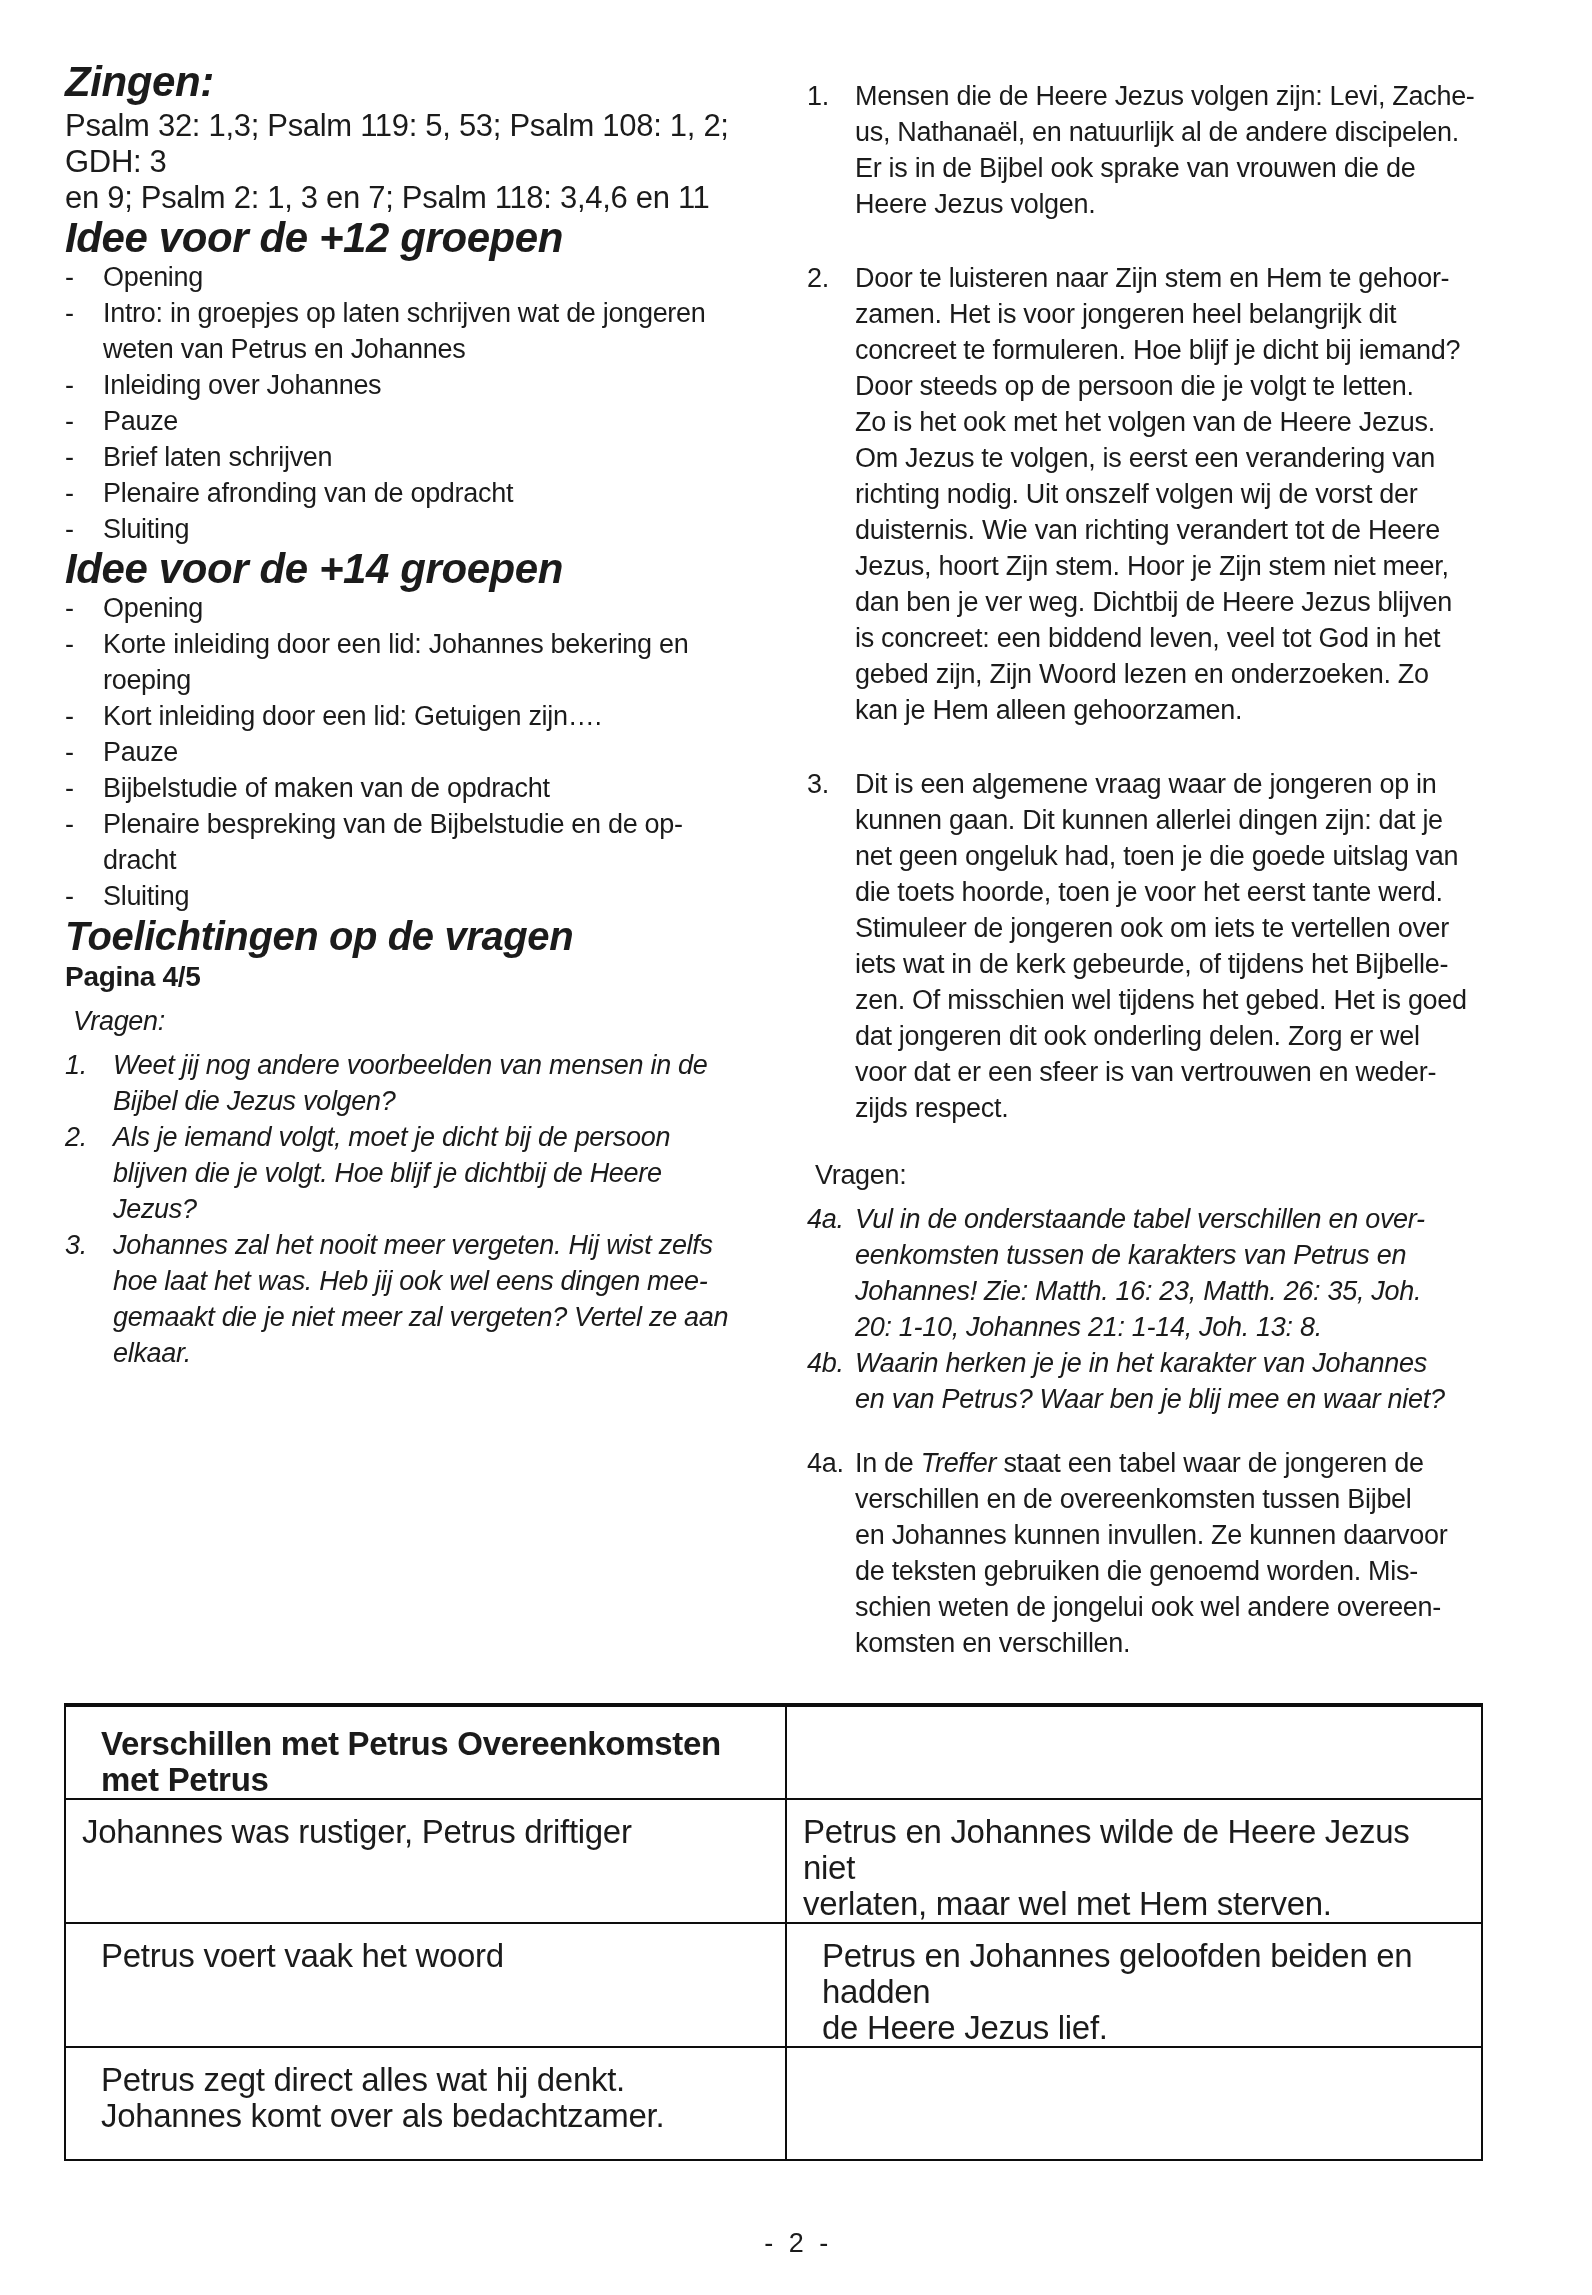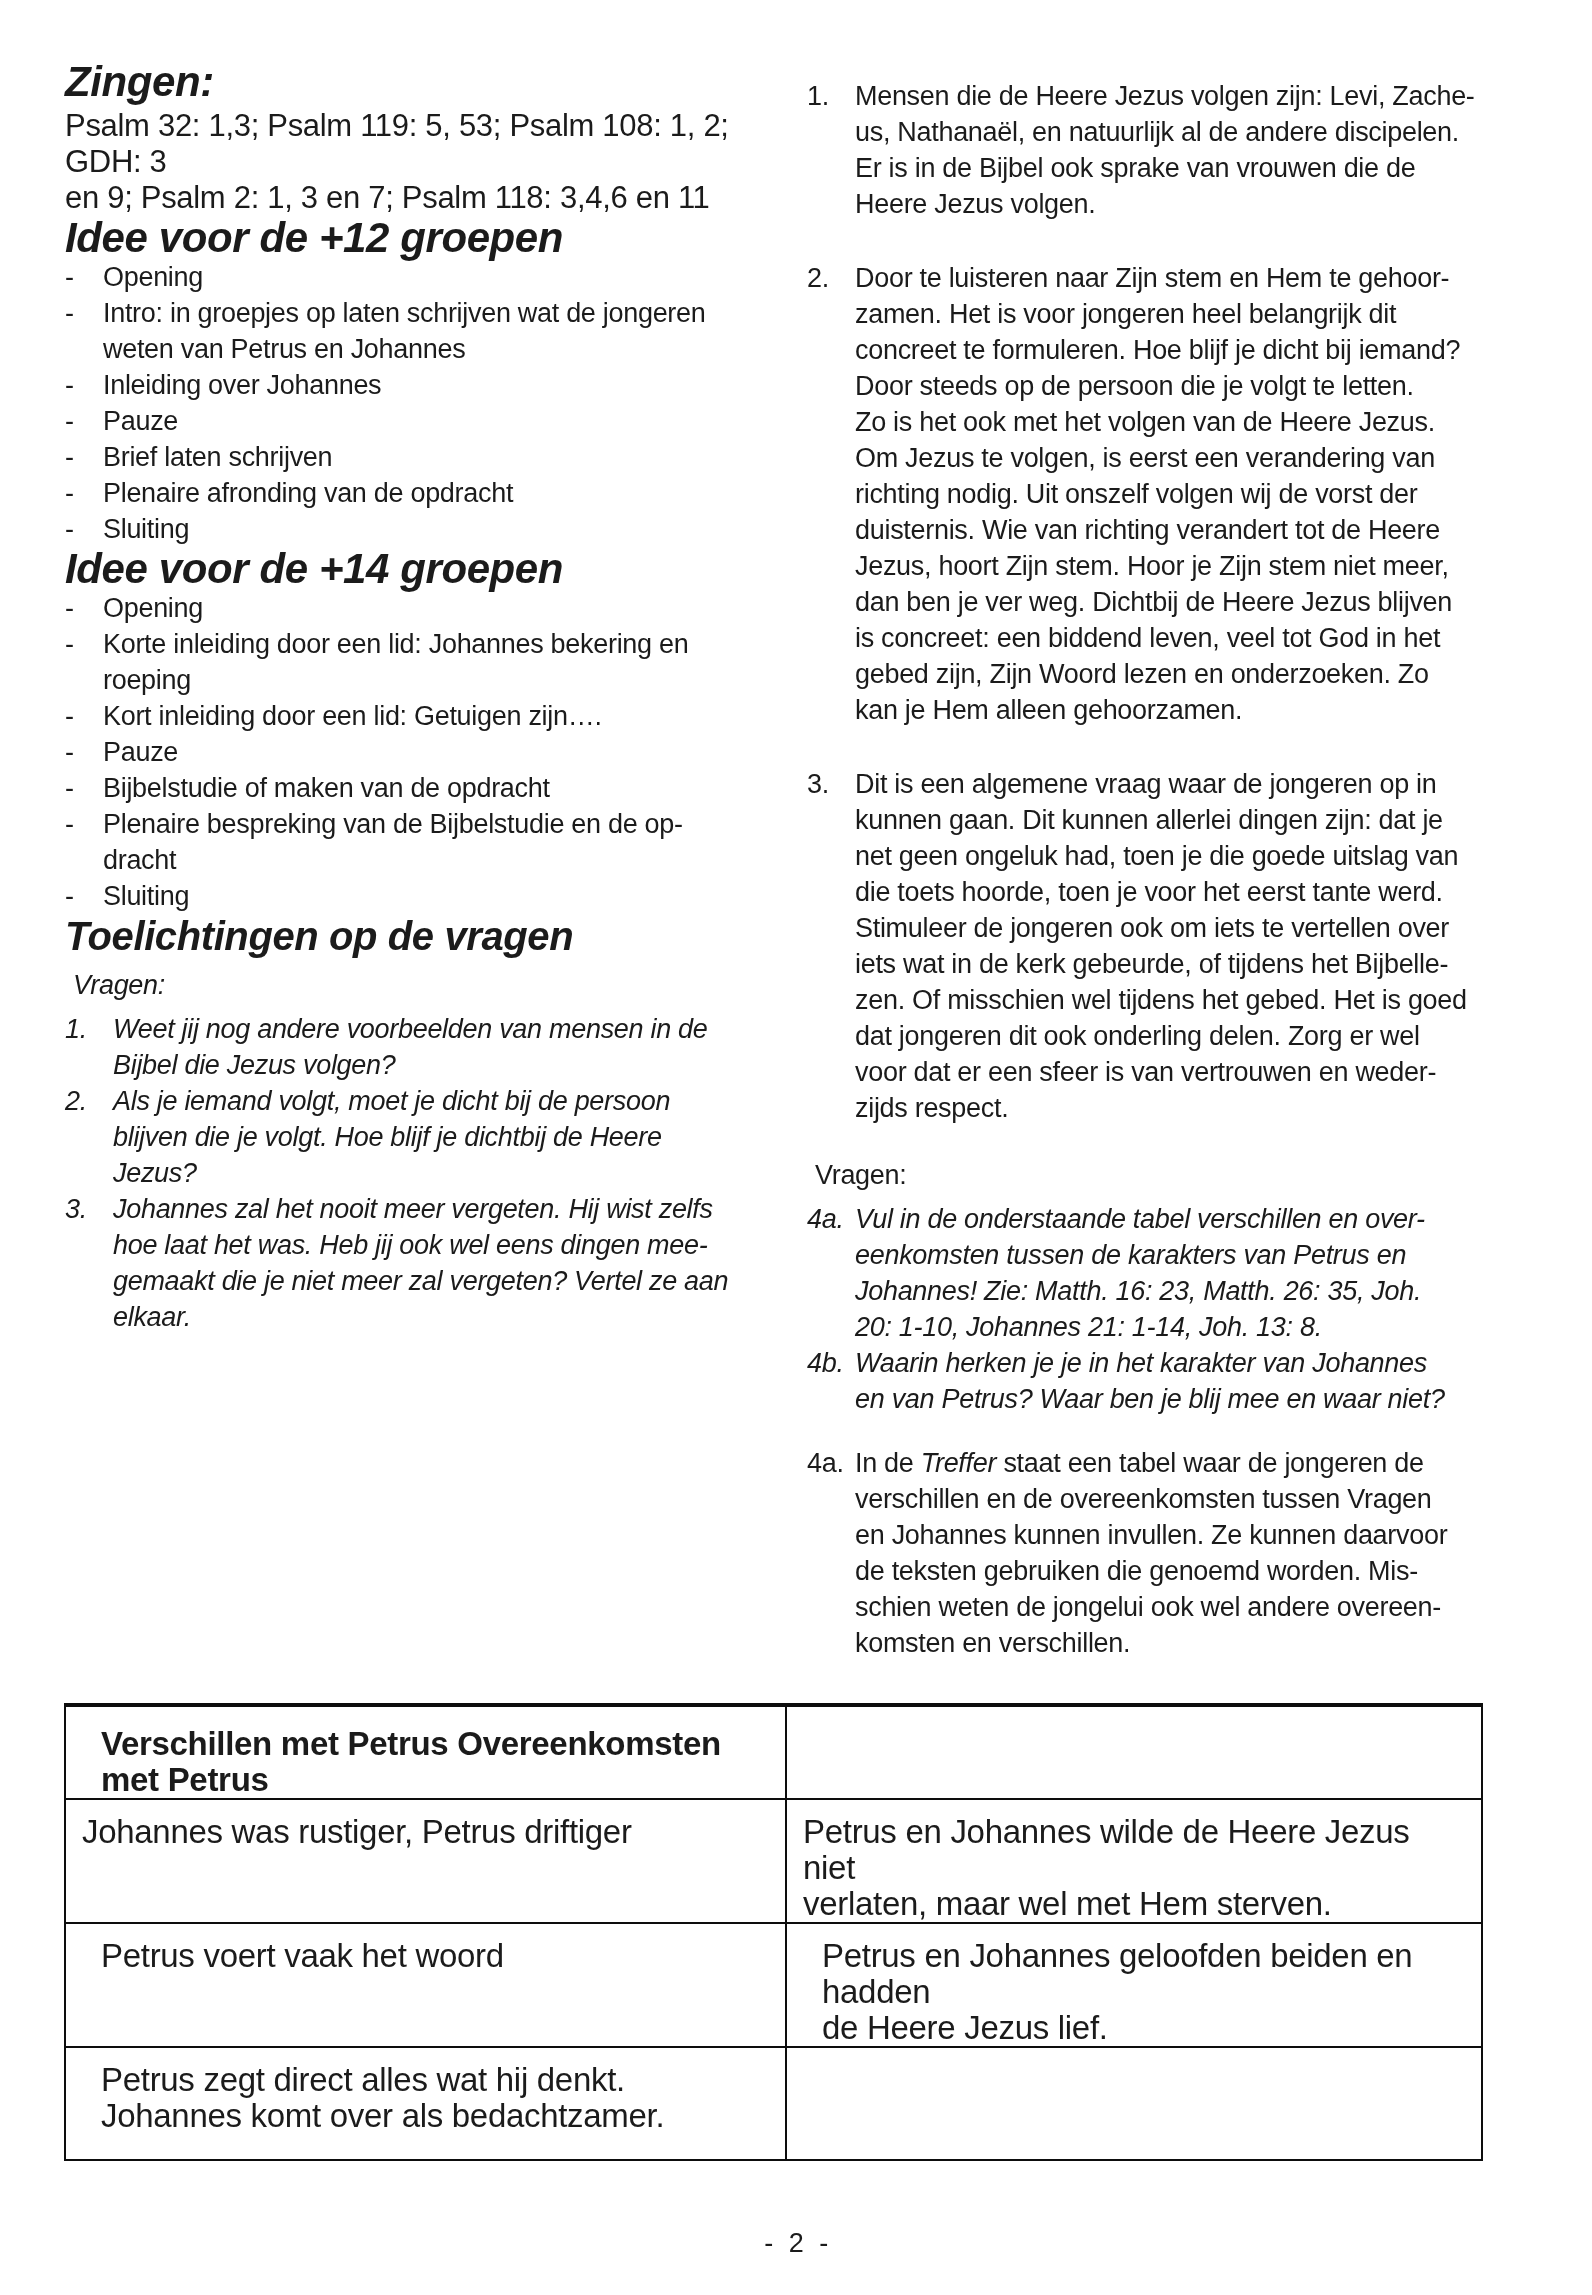--- a/index.html
+++ b/index.html
@@ -142,20 +142,21 @@
           <span class="txt pre">Plenaire bespreking van de Bijbelstudie en de op-
 dracht</span>
         </div>
       <div class="li">
           <span class="marker">-</span>
           <span class="txt pre">Sluiting</span>
         </div>
     </div>
 
     <h2 class="sec sec-big mt-toel">Toelichtingen op de vragen</h2>
+    <h3 class="sub mt-pagina">Pagina 4/5</h3>
 
     <p class="vragen-label italic mt-vragenl">Vragen:</p>
     <div class="num-list italic">
       <div class="li">
           <span class="marker">1.</span>
           <span class="txt pre">Weet jij nog andere voorbeelden van mensen in de
 Bijbel die Jezus volgen?</span>
         </div>
       <div class="li">
           <span class="marker">2.</span>
@@ -227,21 +228,21 @@
           <span class="marker">4b.</span>
           <span class="txt pre">Waarin herken je je in het karakter van Johannes
 en van Petrus? Waar ben je blij mee en waar niet?</span>
         </div>
     </div>
 
     <div class="num-list r-toelichting">
       <div class="li">
         <span class="marker">4a.</span>
         <span class="txt pre"><span>In de </span><i>Treffer</i><span> staat een tabel waar de jongeren de
-verschillen en de overeenkomsten tussen Vragen
+verschillen en de overeenkomsten tussen Bijbel
 en Johannes kunnen invullen. Ze kunnen daarvoor
 de teksten gebruiken die genoemd worden. Mis-
 schien weten de jongelui ook wel andere overeen-
 komsten en verschillen.</span></span>
       </div>
     </div>
   </div>
 
   <table class="compare">
     <colgroup>

